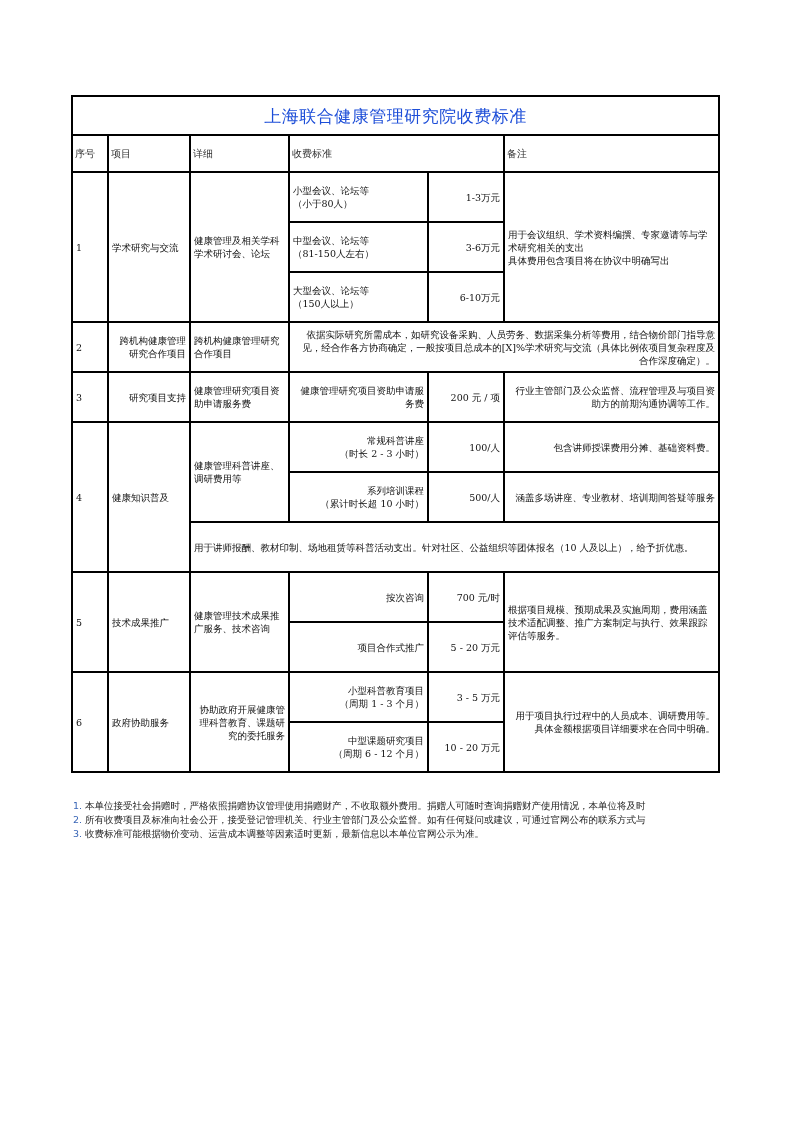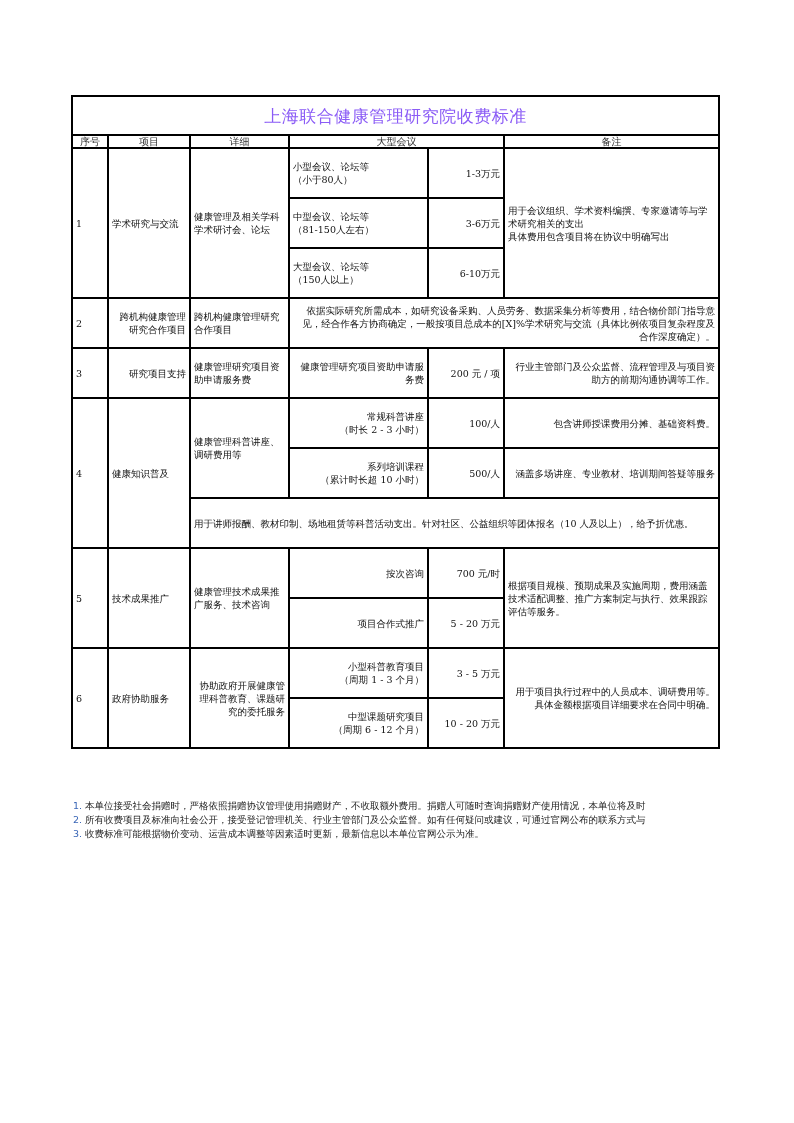--- a/index.html
+++ b/index.html
@@ -3,22 +3,22 @@
 <meta charset="utf-8">
 <style>
   html, body { margin: 0; padding: 0; background: #ffffff; }
   body { width: 794px; height: 1123px; position: relative; overflow: hidden;
          font-family: "DejaVu Serif", "Liberation Serif", serif; color: #111; }
   .sheet { position: absolute; left: 71px; top: 95px; width: 647px; }
   table.fee { border-collapse: collapse; width: 647px; table-layout: fixed; }
   table.fee td { border: 2px solid #000; font-size: 9.5px; line-height: 13px; padding: 2px 3px;
                  vertical-align: middle; overflow: hidden; word-break: break-all; }
   .title-cell { height: 33px; text-align: center; font-size: 17px !important; line-height: 20px !important;
-                color: #8b5cf6; font-weight: normal; letter-spacing: 0.5px; margin-left: 44px; }
-  .hdr td { height: 11px; text-align: center; font-size: 10px !important; line-height: 11px !important; padding: 0 2px !important; color: #333; }
+                color: #1d4ed8; font-weight: normal; letter-spacing: 0.5px; margin-left: 44px; }
+  .hdr td { height: 11px; font-size: 10px !important; line-height: 11px !important; padding: 12px 2px !important; color: #333; }
   .c { }
   .l { text-align: right; }
   .r54 { height: 50px; }
   .notes { position: absolute; left: 73px; top: 799px; width: 660px; font-family: "DejaVu Sans", "Liberation Sans", sans-serif;
            font-size: 9.5px; line-height: 14px; color: #222; white-space: nowrap; overflow: hidden; }
   .notes .num { color: #3a66b6; }
   .note-line { width: 646px; overflow: hidden; }
 </style>
 </head>
 <body>
@@ -34,21 +34,21 @@
         <col style="width:215px">
     </colgroup>
     <tbody>
         <tr>
       <td colspan="6" class="title-cell">上海联合健康管理研究院收费标准</td>
     </tr>
     <tr class="hdr">
       <td>序号</td>
       <td>项目</td>
       <td>详细</td>
-      <td colspan="2">大型会议</td>
+      <td colspan="2">收费标准</td>
       <td>备注</td>
     </tr>
 
     <tr class="r54">
       <td rowspan="3" class="c">1</td>
       <td rowspan="3" class="c">学术研究与交流</td>
       <td rowspan="3" class="c">健康管理及相关学科学术研讨会、论坛</td>
       <td class="c" style="white-space:pre-line">小型会议、论坛等
 （小于80人）</td>
       <td class="l">1-3万元</td>

